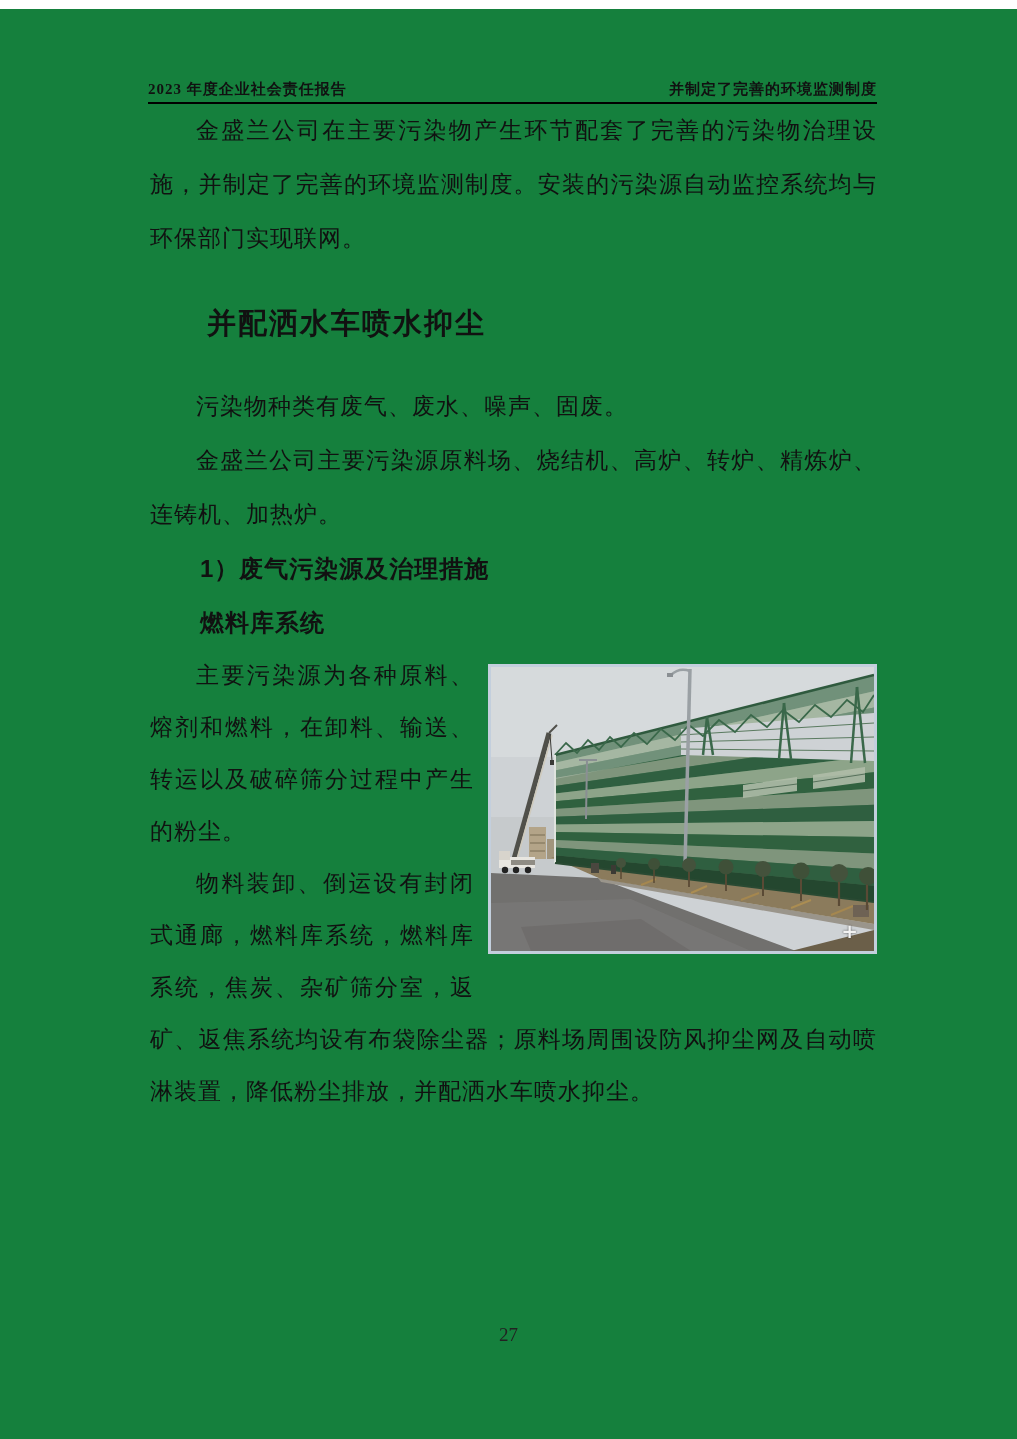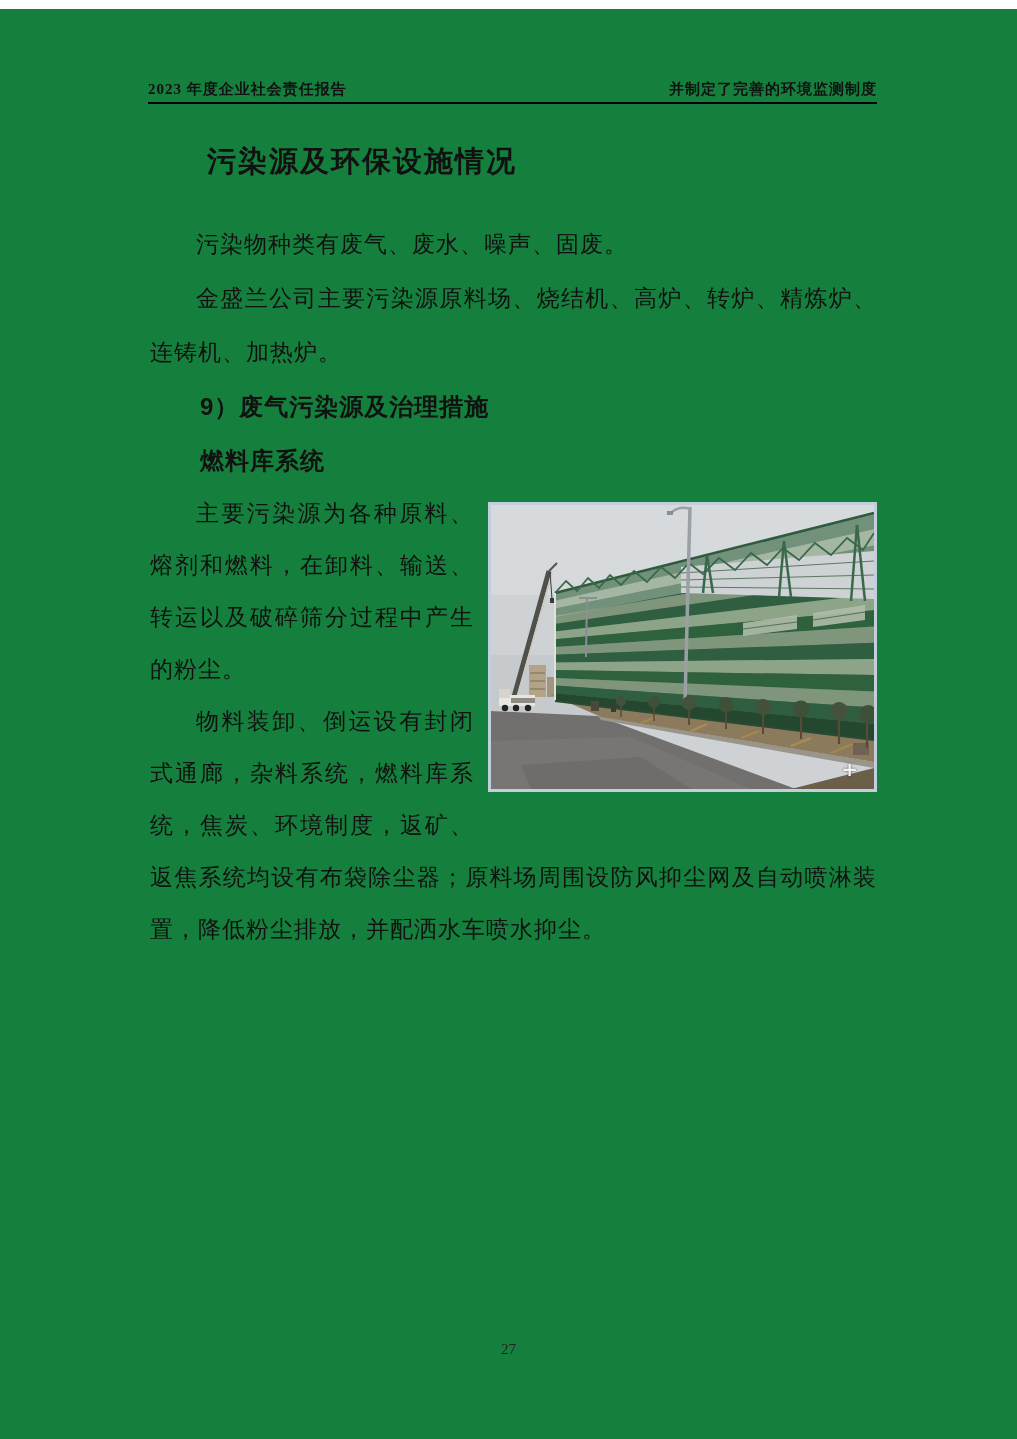--- a/index.html
+++ b/index.html
@@ -69,47 +69,48 @@
     font-size:20px;
     font-weight:bold;
     text-shadow:0 0 2px #3a3a3a;
     line-height:1;
     font-family:"DejaVu Sans",sans-serif;
   }
   
   .footer {
     position:absolute;
     left:0; right:0;
-    bottom:90px;
+    bottom:102px;
     text-align:center;
-    font-size:15px;
+    font-size:19px;
     color:#222;
   }
 </style>
 </head>
 <body>
 
 <div class="page">
 
   <div class="hdr">
     <span>2023 年度企业社会责任报告</span>
     <span>并制定了完善的环境监测制度</span>
   </div>
 
   <div class="main">
 
 
-
-    <h1 class="sec">污染源及环保设施情况</h1>
+    <p class="body indent">金盛兰公司在主要污染物产生环节配套了完善的污染物治理设施，并制定了完善的环境监测制度。安装的污染源自动监控系统均与环保部门实现联网。</p>
+
+    <h1 class="sec">并配洒水车喷水抑尘</h1>
 
     <p class="body indent">污染物种类有废气、废水、噪声、固废。</p>
 
     <p class="body indent">金盛兰公司主要污染源原料场、烧结机、高炉、转炉、精炼炉、连铸机、加热炉。</p>
 
-    <div class="subhead">9）废气污染源及治理措施</div>
+    <div class="subhead">1）废气污染源及治理措施</div>
 
     <div class="subhead">燃料库系统</div>
 
     <div class="photo-flow">
 
       <figure class="photo">
         <svg viewBox="0 0 383 284" preserveAspectRatio="none">
 
           <g>
             <rect x="0" y="0" width="383" height="284" fill="#ced2d5"></rect>
@@ -250,21 +251,21 @@
                 <line x1="376" y1="243" x2="376" y2="215" stroke="#5a4a35" stroke-width="2.2"></line>
                 <circle cx="377" cy="209" r="9" fill="#3f5038"></circle>
               </g>
           </g>
         </svg>
         <div class="plus-mark">+</div>
       </figure>
 
       <p class="body indent">主要污染源为各种原料、熔剂和燃料，在卸料、输送、转运以及破碎筛分过程中产生的粉尘。</p>
 
-      <p class="body indent">物料装卸、倒运设有封闭式通廊，杂料系统，燃料库系统，焦炭、环境制度，返矿、返焦系统均设有布袋除尘器；原料场周围设防风抑尘网及自动喷淋装置，降低粉尘排放，并配洒水车喷水抑尘。</p>
+      <p class="body indent">物料装卸、倒运设有封闭式通廊，燃料库系统，燃料库系统，焦炭、杂矿筛分室，返矿、返焦系统均设有布袋除尘器；原料场周围设防风抑尘网及自动喷淋装置，降低粉尘排放，并配洒水车喷水抑尘。</p>
 
       <div style="clear:both;"></div>
     </div>
 
   </div>
 
   <div class="footer">
     <span>27</span>
   </div>
 

